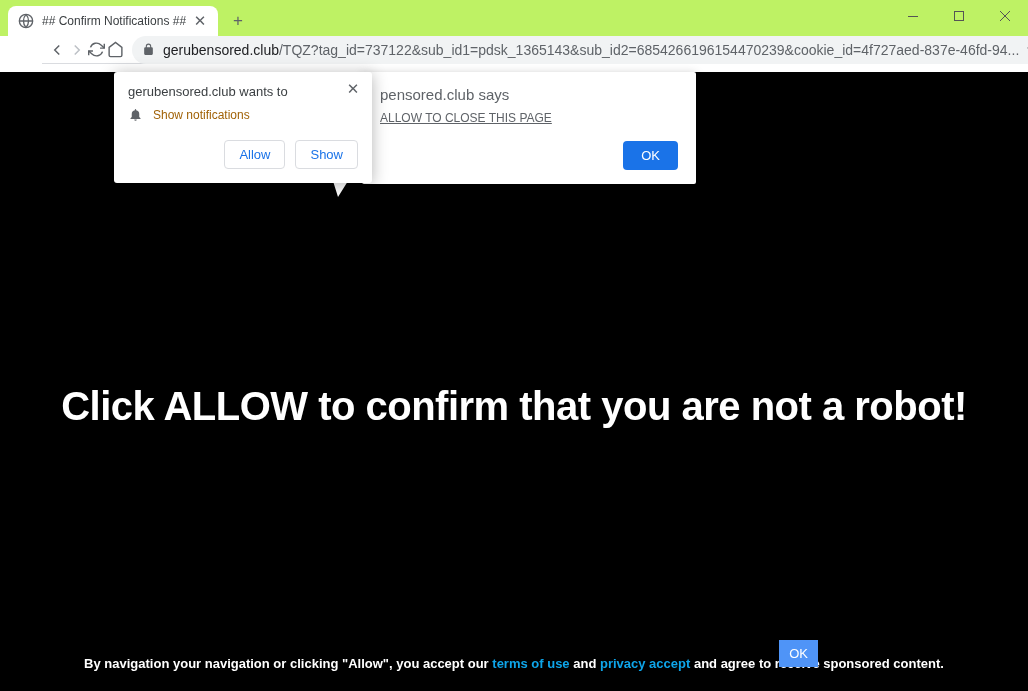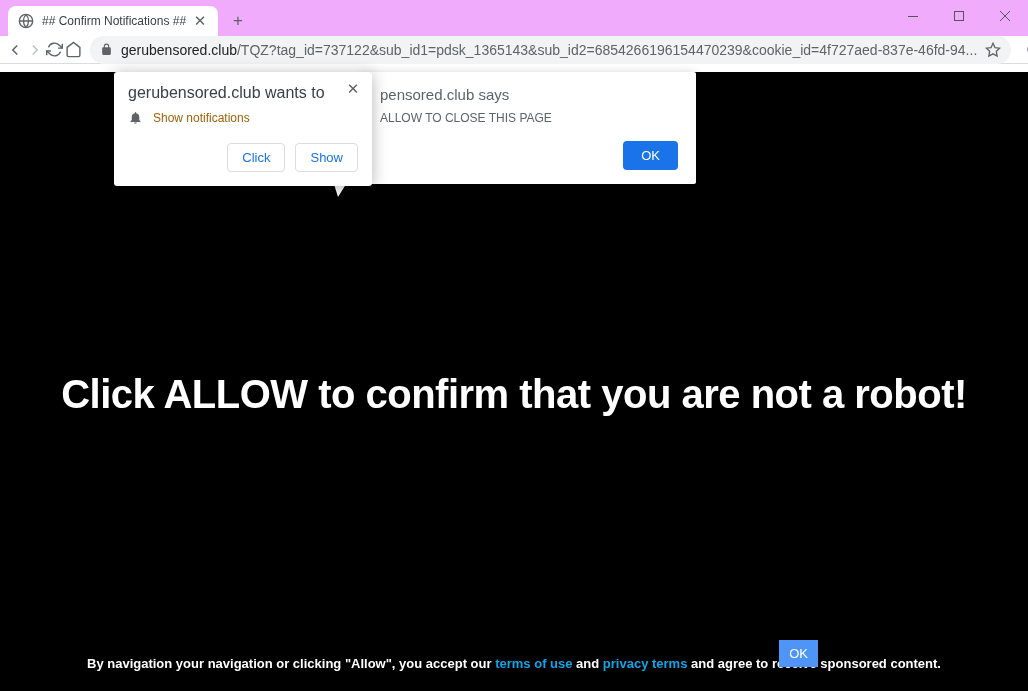--- a/index.html
+++ b/index.html
@@ -1,52 +1,52 @@
 <!DOCTYPE html>
 <html><head>
 <meta charset="utf-8">
 <style>
 * { margin: 0; padding: 0; box-sizing: border-box; font-family: "Segoe UI", Arial, sans-serif; }
 body { width: 1028px; height: 691px; overflow: hidden; background: #fff; position: relative; }
 
 .window-controls { position: absolute; top: 0; right: 0; height: 32px; display: flex; }
 .window-btn { width: 46px; height: 32px; display: flex; align-items: center; justify-content: center; color: #555; font-size: 14px; }
 
-.tab-bar { height: 36px; background: #f0abfc; display: flex; align-items: flex-end; padding-left: 8px; padding-top: 6px; }
+.tab-bar { height: 36px; background: #bef264; display: flex; align-items: flex-end; padding-left: 8px; padding-top: 6px; }
 .tab { background: #fff; height: 30px; border-radius: 8px 8px 0 0; display: flex; align-items: center; padding: 0 10px; min-width: 200px; max-width: 230px; position: relative; }
 .tab-favicon { width: 16px; height: 16px; margin-right: 8px; color: #5f6368; display:flex; align-items:center; justify-content:center;}
 .tab-title { font-size: 12px; color: #3c4043; white-space: nowrap; overflow: hidden; text-overflow: ellipsis; flex: 1; }
 .tab-close { width: 16px; height: 16px; margin-left: 6px; display: flex; align-items: center; justify-content: center; color: #5f6368; font-size: 15px; border-radius:50%; }
 .new-tab { width: 28px; height: 28px; display:flex; align-items:center; justify-content:center; color:#5f6368; font-size:17px; margin-left:6px; margin-bottom:1px; }
 
-.toolbar { height: 28px; background: #fff; border-bottom: 1px solid #dadce0; display: flex; align-items: center; padding: 0 6px; gap: 2px; }
+.toolbar { height: 28px; background: #fff; border-bottom: 1px solid #dadce0; display: flex; align-items: center; padding: 0 6px; gap: 2px; margin-left: 42px; }
 .nav-btn { width: 30px; height: 30px; display: flex; align-items: center; justify-content: center; color: #5f6368; border-radius: 50%; }
 .nav-btn.disabled { color: #bdc1c6; }
 .url-bar { flex: 1; height: 28px; background: #f1f3f4; border-radius: 14px; display: flex; align-items: center; padding: 0 10px; margin: 0 6px; }
 .lock-icon { color: #5f6368; margin-right: 8px; display:flex; }
 .url-text { font-size: 14px; color: #5f6368; white-space: nowrap; overflow: hidden; flex:1; }
 .url-domain { color: #202124; }
 .url-star { color: #5f6368; margin-left: 8px; }
 .toolbar-right { display:flex; align-items:center; gap:2px; padding-right:4px;}
 
 .page { position: absolute; top: 72px; left: 0; right: 0; bottom: 0; background: #000; }
-.page-headline { color: #fff; font-size: 40px; font-weight: bold; text-align: center; position: absolute; top: 300px; left: 0; right: 0; letter-spacing: -0.5px; }
+.page-headline { color: #fff; font-size: 40px; font-weight: bold; text-align: center; position: absolute; top: 312px; left: 0; right: 0; letter-spacing: -0.5px; }
 
 .footer-bar { position: absolute; bottom: 20px; left: 0; right: 0; color: #fff; font-size: 13px; font-weight: bold; text-align: center; }
 .footer-bar a { color: #0ea5e9; text-decoration: none; }
 .footer-ok { position: absolute; right: 210px; bottom: 24px; background: #4f94f7; color: #fff; font-size: 13px; padding: 6px 10px; border: none; }
 
 .js-dialog { position: absolute; top: 72px; left: 362px; width: 334px; background: #fff; box-shadow: 0 2px 10px rgba(0,0,0,0.25); padding: 14px 18px 14px 18px; z-index: 5; border-radius: 2px; }
 .js-dialog-title { font-size: 15px; color: #5f6368; margin-bottom: 8px; }
-.js-dialog-text { font-size: 12px; color: #5f6368; margin-bottom: 16px; }
+.js-dialog-text { font-size: 12px; color: #5f6368; margin-bottom: 16px; text-decoration: underline; }
 .js-dialog-actions { display: flex; justify-content: flex-end; }
 .js-ok { background: #1a73e8; color: #fff; border: none; border-radius: 4px; padding: 7px 18px; font-size: 13px; }
 
 .notif-popup { position: absolute; top: 72px; left: 114px; width: 258px; background: #fff; box-shadow: 0 2px 16px rgba(0,0,0,0.3); padding: 12px 14px 14px 14px; z-index: 10; border-radius: 3px; }
-.notif-title { font-size: 16px; color: #3c4043; margin-bottom: 8px; }
+.notif-title { font-size: 13px; color: #3c4043; margin-bottom: 8px; }
 .notif-close { position: absolute; top: 8px; right: 10px; color: #5f6368; font-size: 15px; width:18px; height:18px; display:flex; align-items:center; justify-content:center; }
 .notif-row { display: flex; align-items: center; gap: 10px; margin-bottom: 18px; }
 .notif-bell { color: #5f6368; }
 .notif-label { font-size: 12px; color: #a16207; }
 .notif-actions { display: flex; justify-content: flex-end; gap: 10px; }
 .notif-btn { border: 1px solid #dadce0; background: #fff; color: #1a73e8; font-size: 13px; padding: 6px 14px; border-radius: 4px; }
 
 .notif-tail { position: absolute; top: 165px; left: 328px; width: 0; height: 0; z-index: 9; }
 .notif-tail::before { content:""; position:absolute; width:0; height:0; border-left: 10px solid transparent; border-right: 20px solid transparent; border-top: 32px solid #fff; filter: drop-shadow(0 2px 3px rgba(0,0,0,0.3)); }
 
@@ -132,21 +132,21 @@
         </svg>
     </div>
 
   </div>
 </div>
 
 <div class="page">
   <div class="page-headline">Click ALLOW to confirm that you are not a robot!</div>
 
   <div class="footer-bar">
-    <span>By navigation your navigation or clicking "Allow", you accept our </span><a href="#">terms of use</a><span> and </span><a href="#">privacy terms</a><span> and agree to receive sponsored content.</span>
+    <span>By navigation your navigation or clicking "Allow", you accept our </span><a href="#">terms of use</a><span> and </span><a href="#">privacy accept</a><span> and agree to receive sponsored content.</span>
   </div>
   <button class="footer-ok">OK</button>
 </div>
 
 <div class="js-dialog">
   <div class="js-dialog-title">pensored.club says</div>
   <div class="js-dialog-text">ALLOW TO CLOSE THIS PAGE</div>
   <div class="js-dialog-actions">
     <button class="js-ok">OK</button>
   </div>
@@ -157,17 +157,17 @@
   <div class="notif-title">gerubensored.club wants to</div>
   <div class="notif-row">
     <span class="notif-bell">
       <svg width="15" height="15" viewBox="0 0 24 24" fill="currentColor">
           <path d="M12 22a2 2 0 002-2h-4a2 2 0 002 2zm6-6V11a6 6 0 00-5-5.91V4a1 1 0 00-2 0v1.09A6 6 0 006 11v5l-2 2v1h16v-1l-2-2z"></path>
         </svg>
     </span>
     <span class="notif-label">Show notifications</span>
   </div>
   <div class="notif-actions">
-    <button class="notif-btn">Click</button>
+    <button class="notif-btn">Allow</button>
     <button class="notif-btn">Show</button>
   </div>
 </div>
 <div class="notif-tail"></div>
 
 </body></html>

